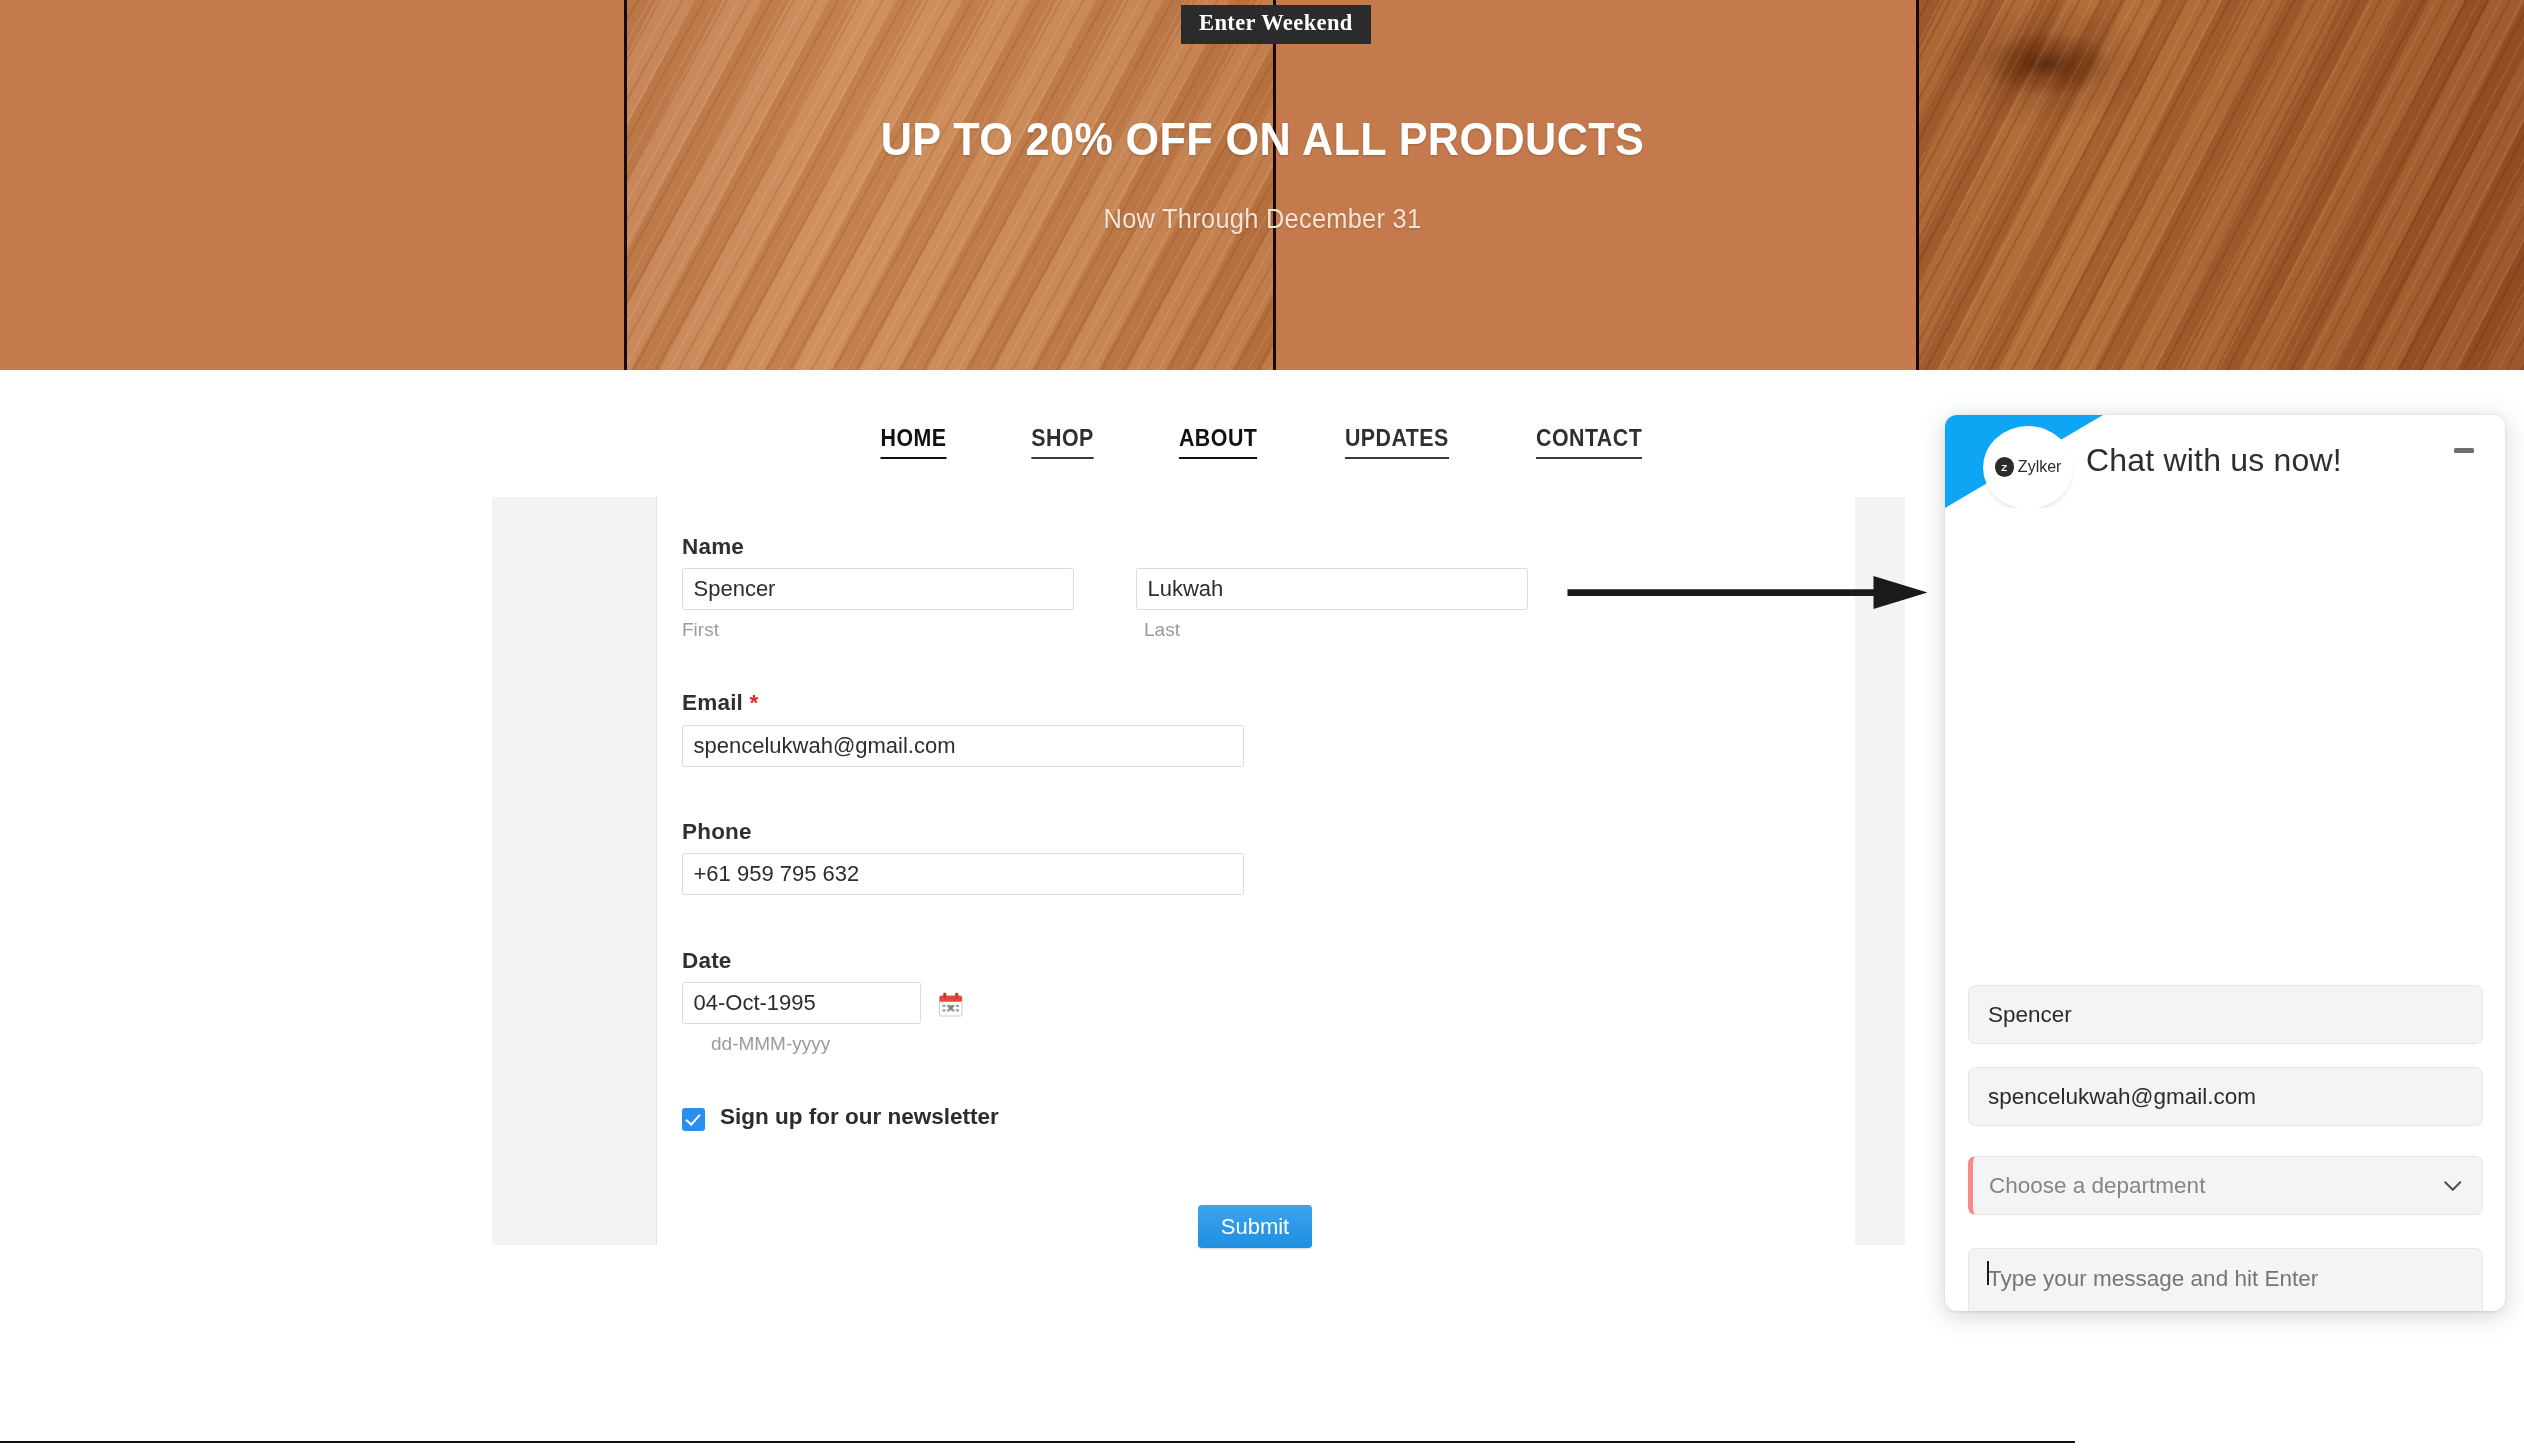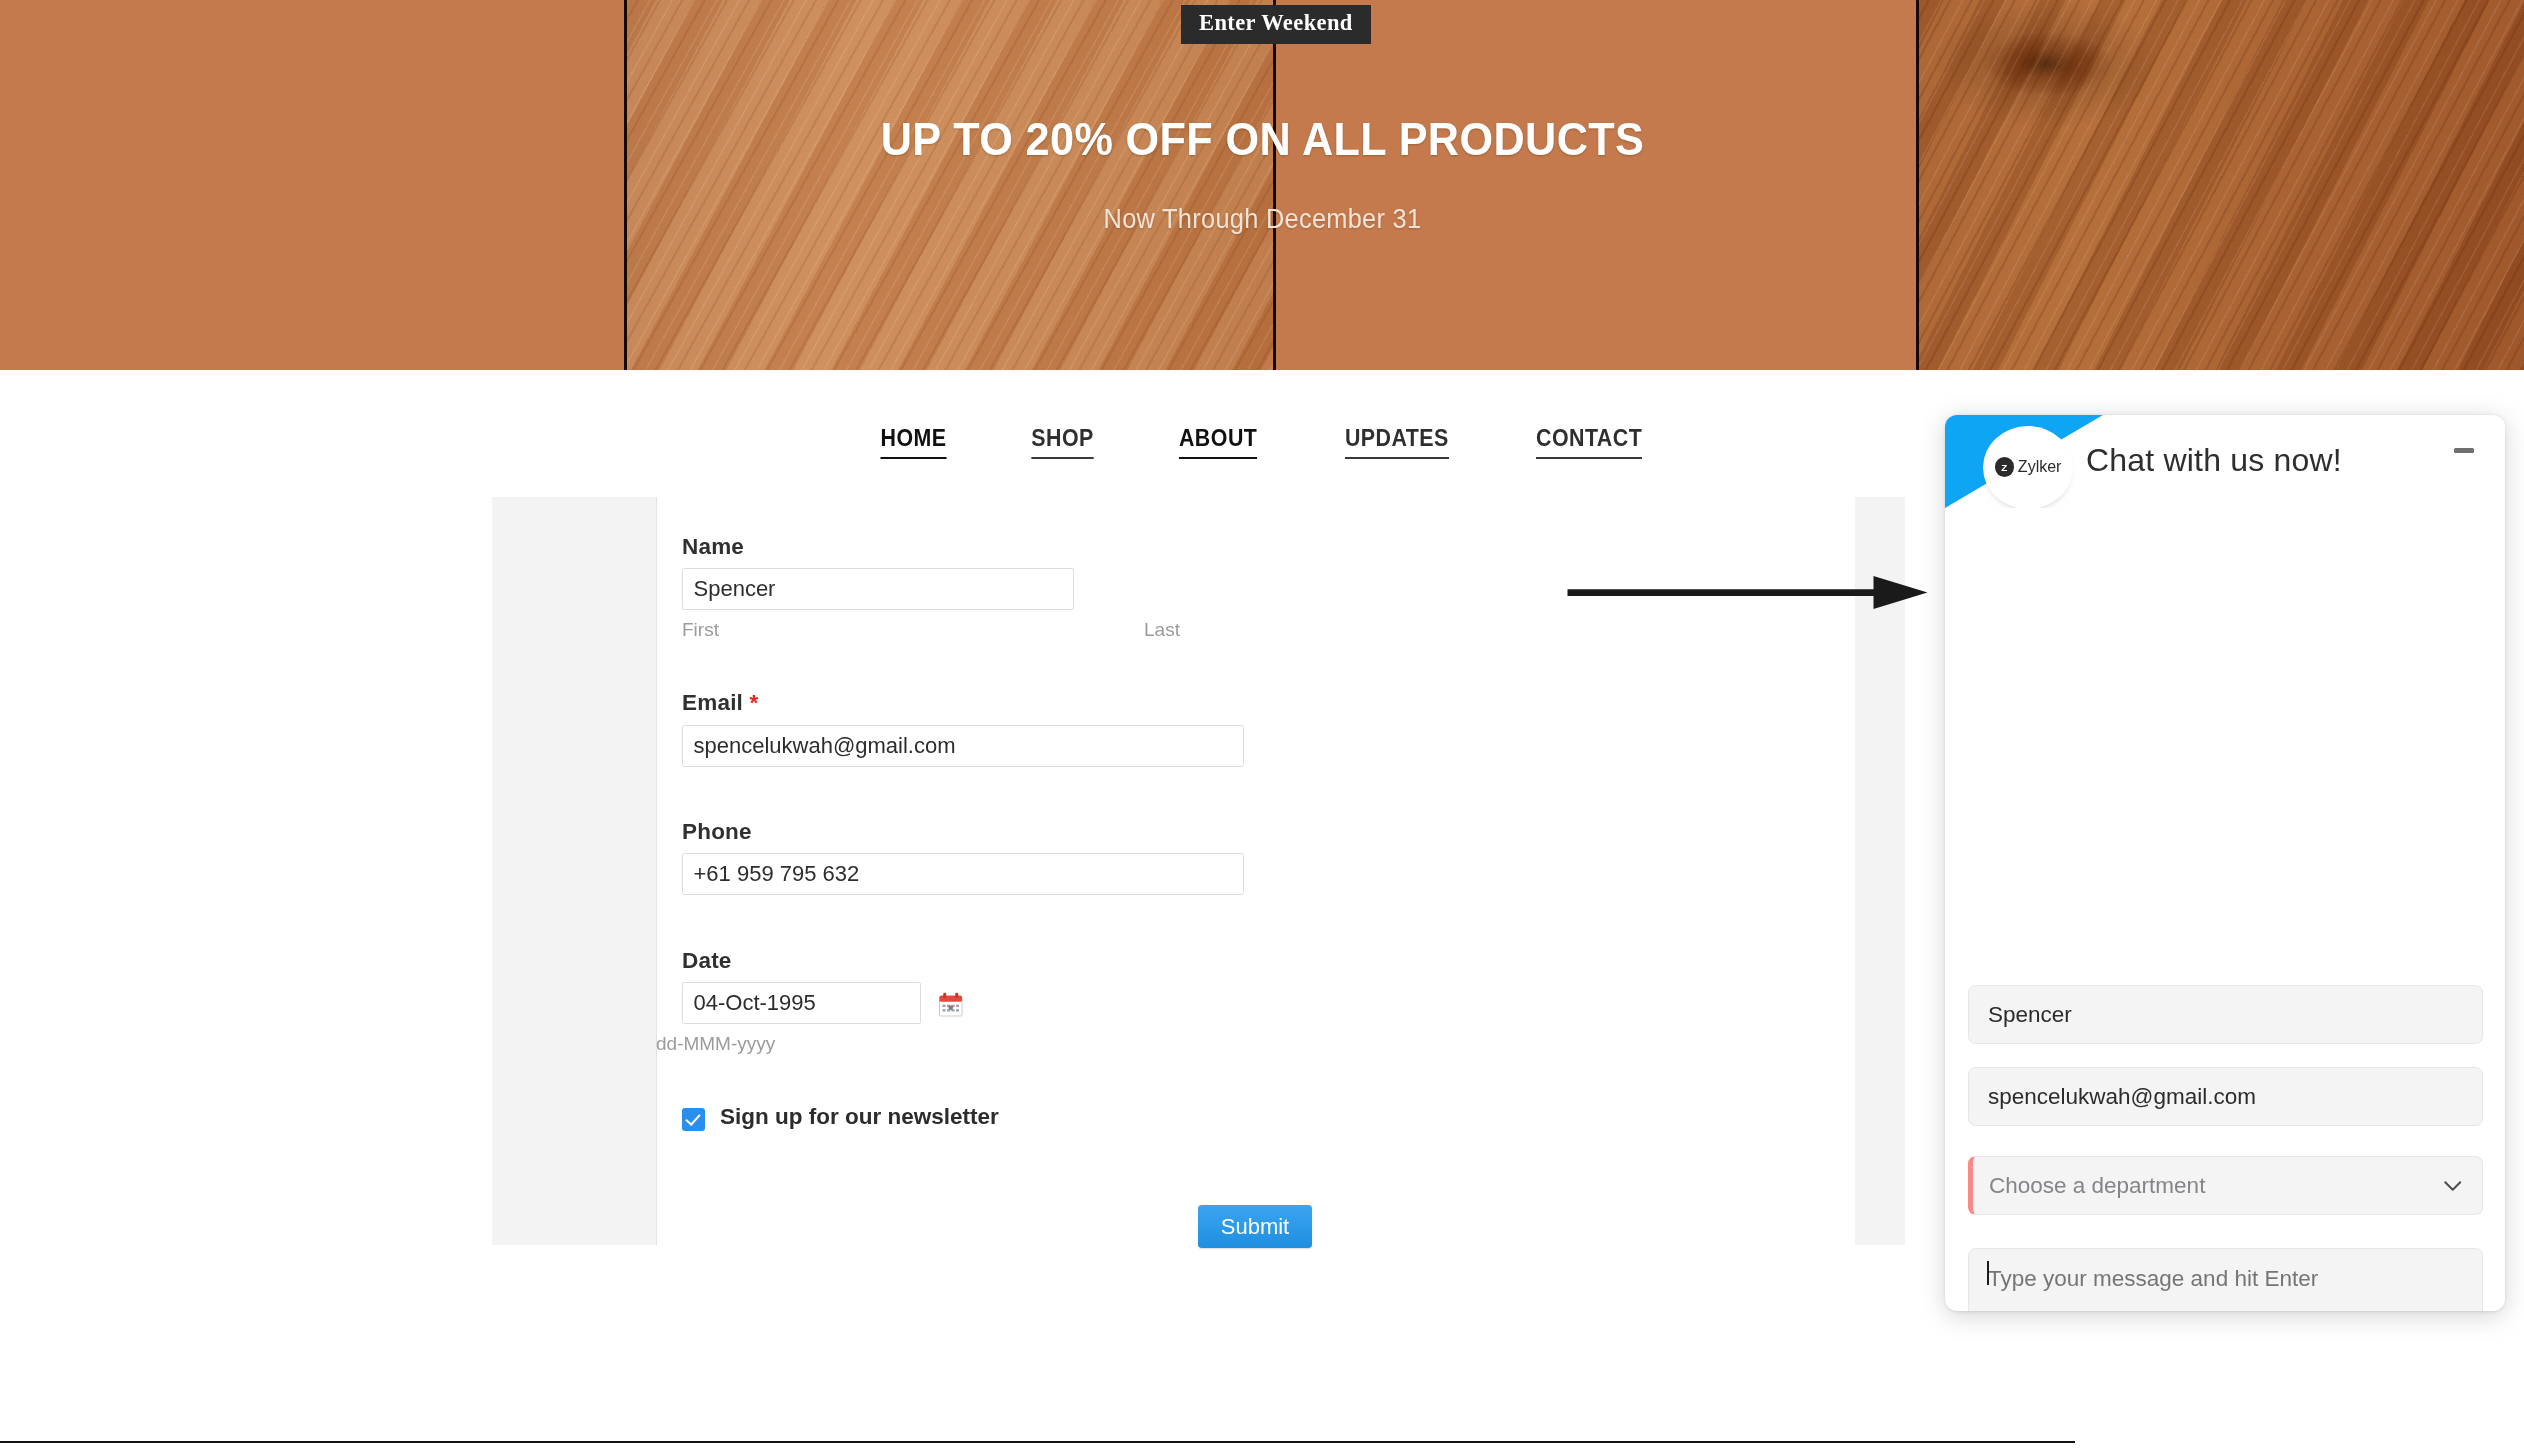--- a/index.html
+++ b/index.html
@@ -298,20 +298,21 @@
     <a class="nav-item dim">CONTACT</a>
   </nav>
 
   <div class="form-shell"></div>
   <div class="form-card"></div>
 
   <div class="fld-label" style="left:682px;top:534px;">Name</div>
   <input class="inp" style="left: 682px; top: 568px; width: 392px;" value="Spencer">
   <div class="sub-label" style="left:682px;top:619px;">First</div>
 
+  <input class="inp" style="left: 1136px; top: 568px; width: 392px;" value="Lukwah">
   <div class="sub-label" style="left:1144px;top:619px;">Last</div>
 
   <div class="fld-label" style="left:682px;top:690px;">
     <span>Email</span>
     <span class="req">*</span>
   </div>
   <input class="inp" style="left: 682px; top: 725px; width: 562px;" value="spencelukwah@gmail.com">
 
   <div class="fld-label" style="left:682px;top:819px;">Phone</div>
   <input class="inp" style="left: 682px; top: 853px; width: 562px;" value="+61 959 795 632">
@@ -330,21 +331,21 @@
         <rect x="18" y="17" width="4" height="3"></rect>
           <rect x="24" y="17" width="4" height="3"></rect>
         <rect x="6" y="23" width="4" height="3"></rect>
           <rect x="12" y="23" width="4" height="3"></rect>
         <rect x="18" y="23" width="4" height="3"></rect>
           <rect x="24" y="23" width="4" height="3"></rect>
       </g>
       <circle cx="17" cy="21" r="3.2" fill="#7b818a"></circle>
     </svg>
   </div>
-  <div class="sub-label" style="left:656px;top:1033px;">dd-MMM-yyyy</div>
+  <div class="sub-label" style="left:711px;top:1033px;">dd-MMM-yyyy</div>
 
   <div class="chk-box"></div>
   <div class="chk-label">Sign up for our newsletter</div>
 
   <button class="submit-btn">Submit</button>
 
   <div class="arrow-wrap">
     <svg width="361" height="39" viewBox="0 0 480 52">
       <line x1="0" y1="26" x2="428" y2="26" stroke="#1a1a1a" stroke-width="9"></line>
       <polygon points="408,4 480,26 408,48" fill="#1a1a1a"></polygon>

